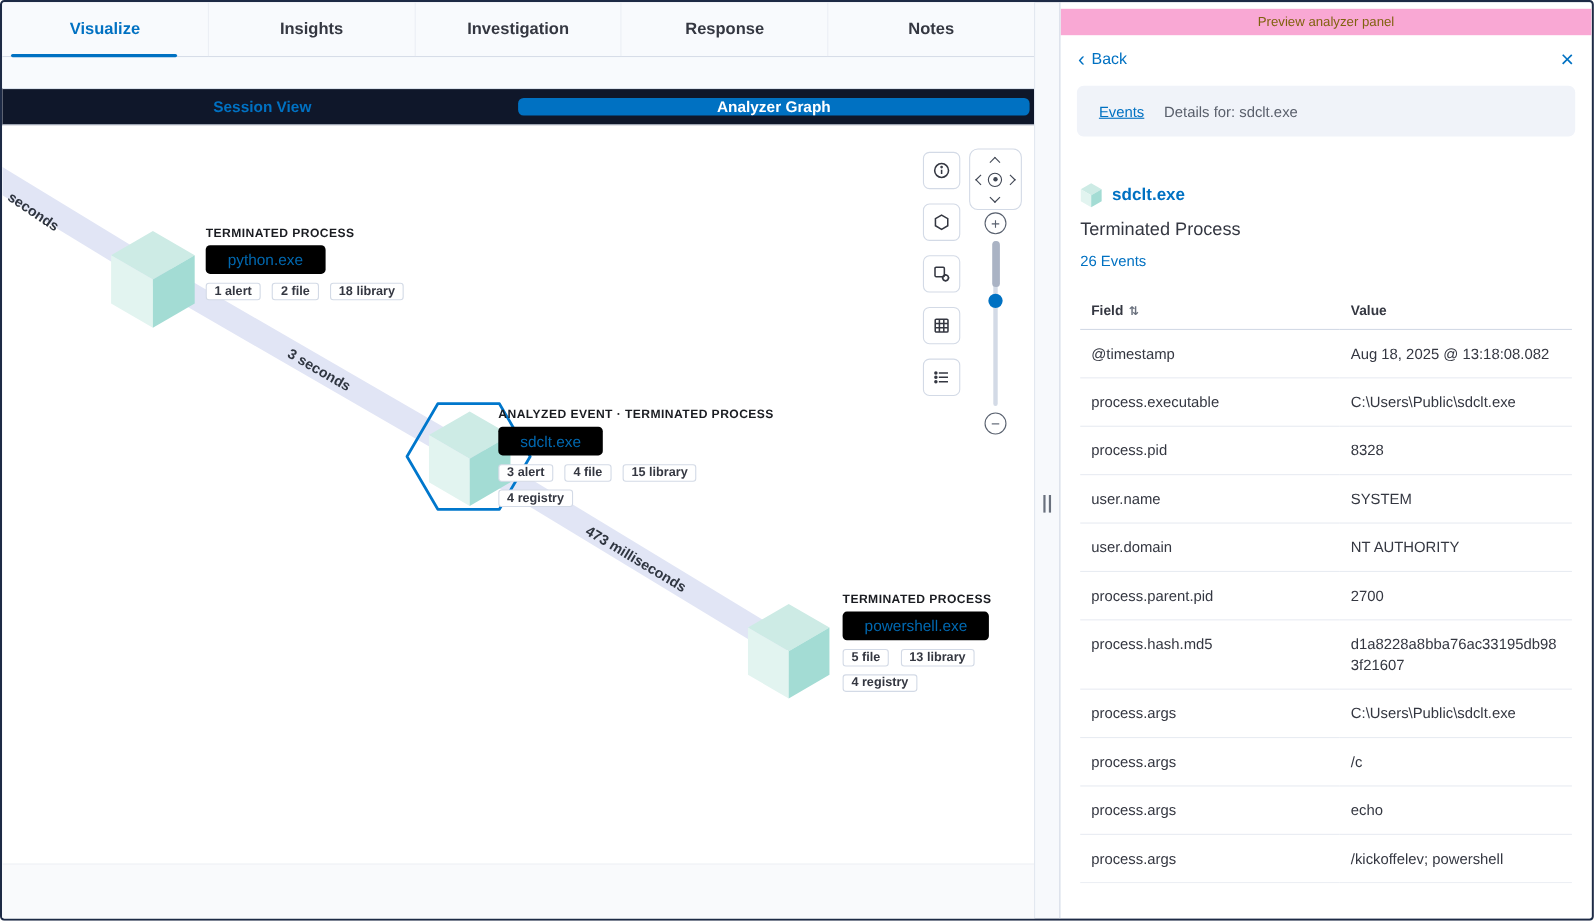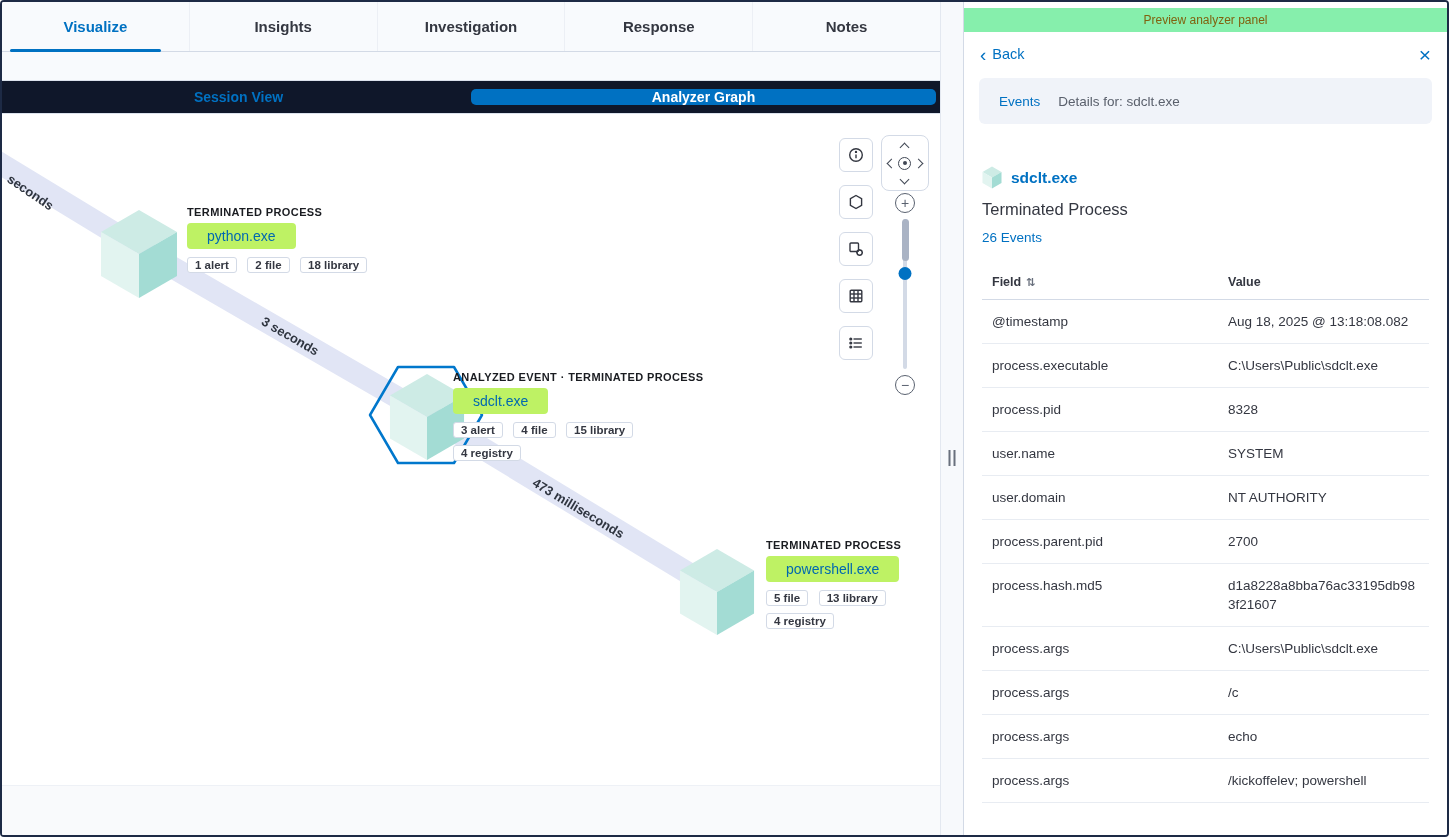--- a/index.html
+++ b/index.html
@@ -37,21 +37,21 @@
 
   .edges-svg { position:absolute; left:0; top:0; pointer-events:none; }
   .edge-label { font-family:"Liberation Sans","DejaVu Sans",sans-serif;
          font-size:13px; font-weight:600; fill:#2f3540; }
 
   .cube { position:absolute; }
   .hexsel { position:absolute; }
 
   .node-text { position:absolute; white-space:nowrap; }
   .ntype { font-size:11px; font-weight:700; letter-spacing:0.4px; color:#1a1c21; margin-bottom:5px; }
-  .npill { display:inline-block; background:#bef264; color:#0068b0; border:none;
+  .npill { display:inline-block; background:#000000; color:#0068b0; border:none;
          font-family:inherit; font-size:14px; font-weight:500; padding:5px 20px;
          border-radius:4px; cursor:pointer; margin-bottom:6px; }
   .nbadges { margin-bottom:5px;font-weight:bold; }
   .badge { display:inline-block; background:#fff; border:1px solid #d3dae6; border-radius:3px;
          font-size:11.5px; color:#343741; padding:1px 7px; margin-right:6px; }
 
   
   .ctl-col { position:absolute; left:837px; top:24px; display:flex; flex-direction:column; gap:13px; }
   .ctl-btn { width:34px; height:34px; background:#fff; border:1px solid #d3dae6; border-radius:6px;
          display:flex; align-items:center; justify-content:center; cursor:pointer; color:#343741; }
@@ -81,31 +81,31 @@
 
   
   .divider { width:24px; min-width:24px; background:#f7f9fc; border-left:1px solid #e3e8f0;
          border-right:1px solid #d3dae6; position:relative; }
   .resize-handle { position:absolute; top:448px; left:50%; transform:translateX(-50%);
          display:flex; gap:3px; cursor:col-resize; }
   .resize-handle i { display:block; width:2px; height:16px; background:#69707d; }
 
   
   .panel { flex:1; background:#fff; display:flex; flex-direction:column; overflow:hidden; }
-  .banner { margin-top:6px; height:24px; background:#86efac; color:#80620f; font-size:12px;
+  .banner { margin-top:6px; height:24px; background:#f9a8d4; color:#80620f; font-size:12px;
          display:flex; align-items:center; justify-content:center; }
   .back-row { height:36px; margin-top:4px; padding:0 16px; display:flex; align-items:center;
          justify-content:space-between; }
   .back-link { color:#0071c2; font-size:14.5px; font-weight:500; display:flex; align-items:center;
          gap:6px; cursor:pointer; }
   .back-link .chevchar { font-size:19px; line-height:1; }
   .close-x { color:#0071c2; font-size:21px; line-height:1; cursor:pointer; }
   .panel-tabs { margin:6px 15px 14px; background:#f0f3f9; border-radius:6px; height:46px;
          display:flex; align-items:center; padding:0 20px; gap:18px; }
-  .ptab-events { color:#0071c2; font-size:13.5px; cursor:pointer; }
+  .ptab-events { color:#0071c2; font-size:13.5px; text-decoration:underline; cursor:pointer; }
   .ptab-details { color:#5a606c; font-size:13.5px;text-align:center; }
 
   .panel-content { padding:0 18px; overflow:hidden; }
   .title-row { margin-top:28px; display:flex; align-items:center; gap:9px; }
   .node-title { color:#0071c2; font-size:15.5px; font-weight:700; }
   .node-subtitle { margin-top:11px; font-size:16.5px; color:#343741; }
   .events-link { margin-top:11px; font-size:13.5px; font-weight:500; color:#0071c2; cursor:pointer; }
 
   table.fields { margin-top:20px; width:100%; border-collapse:collapse; table-layout:fixed; }
   table.fields th { text-align:left; font-size:12.5px; font-weight:600; color:#343741;

